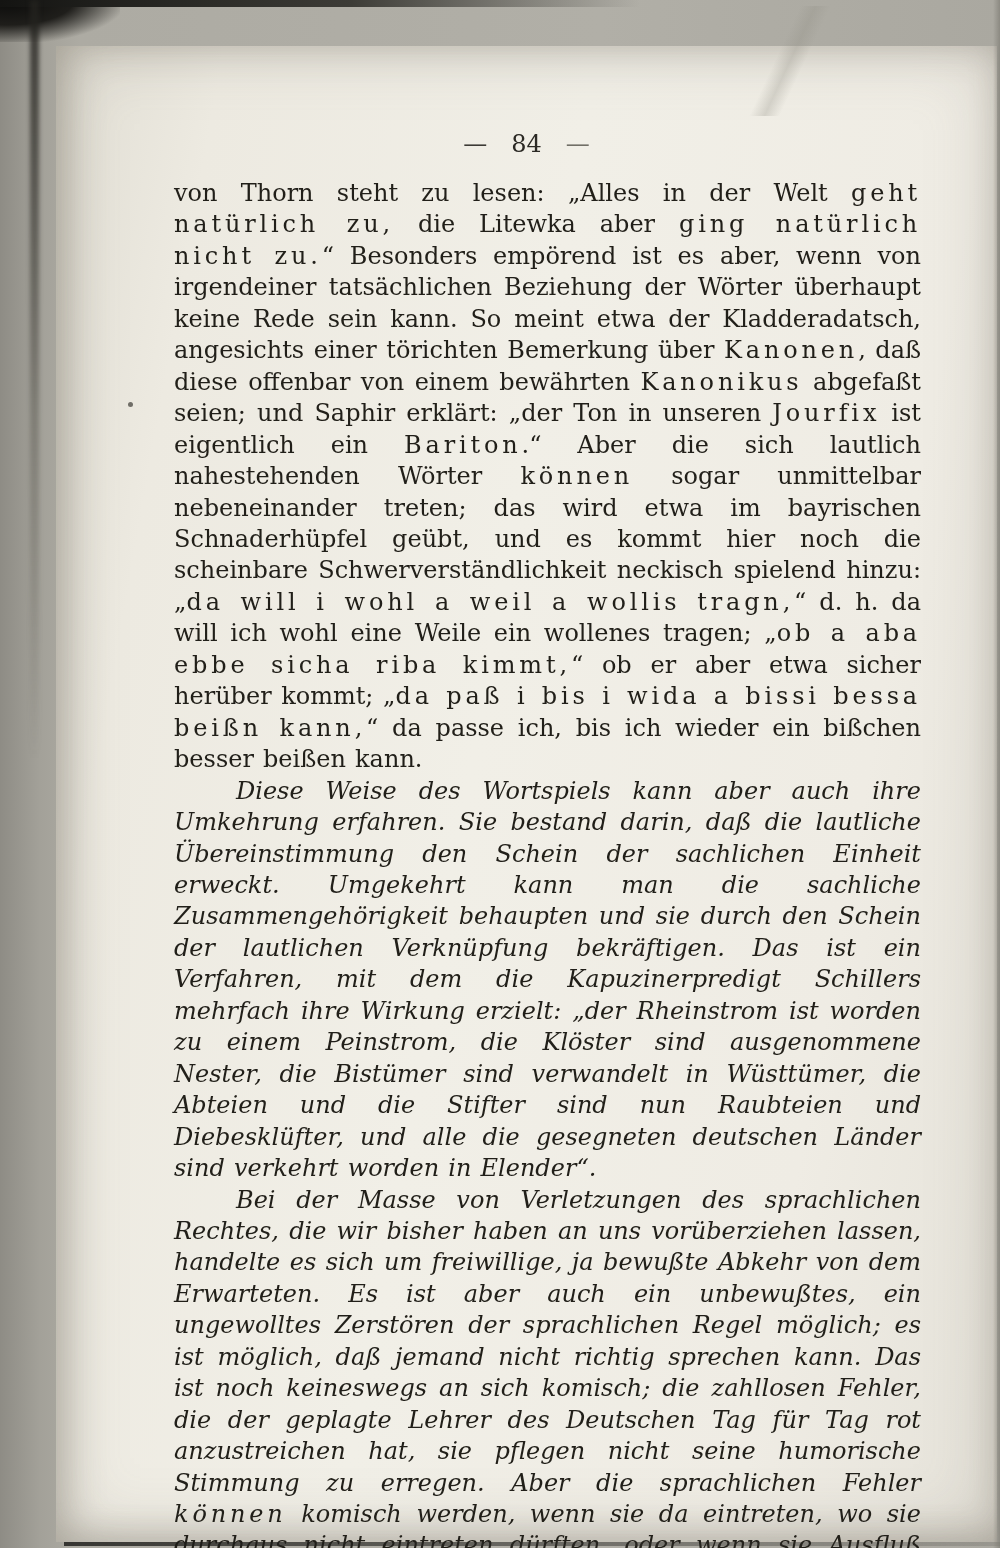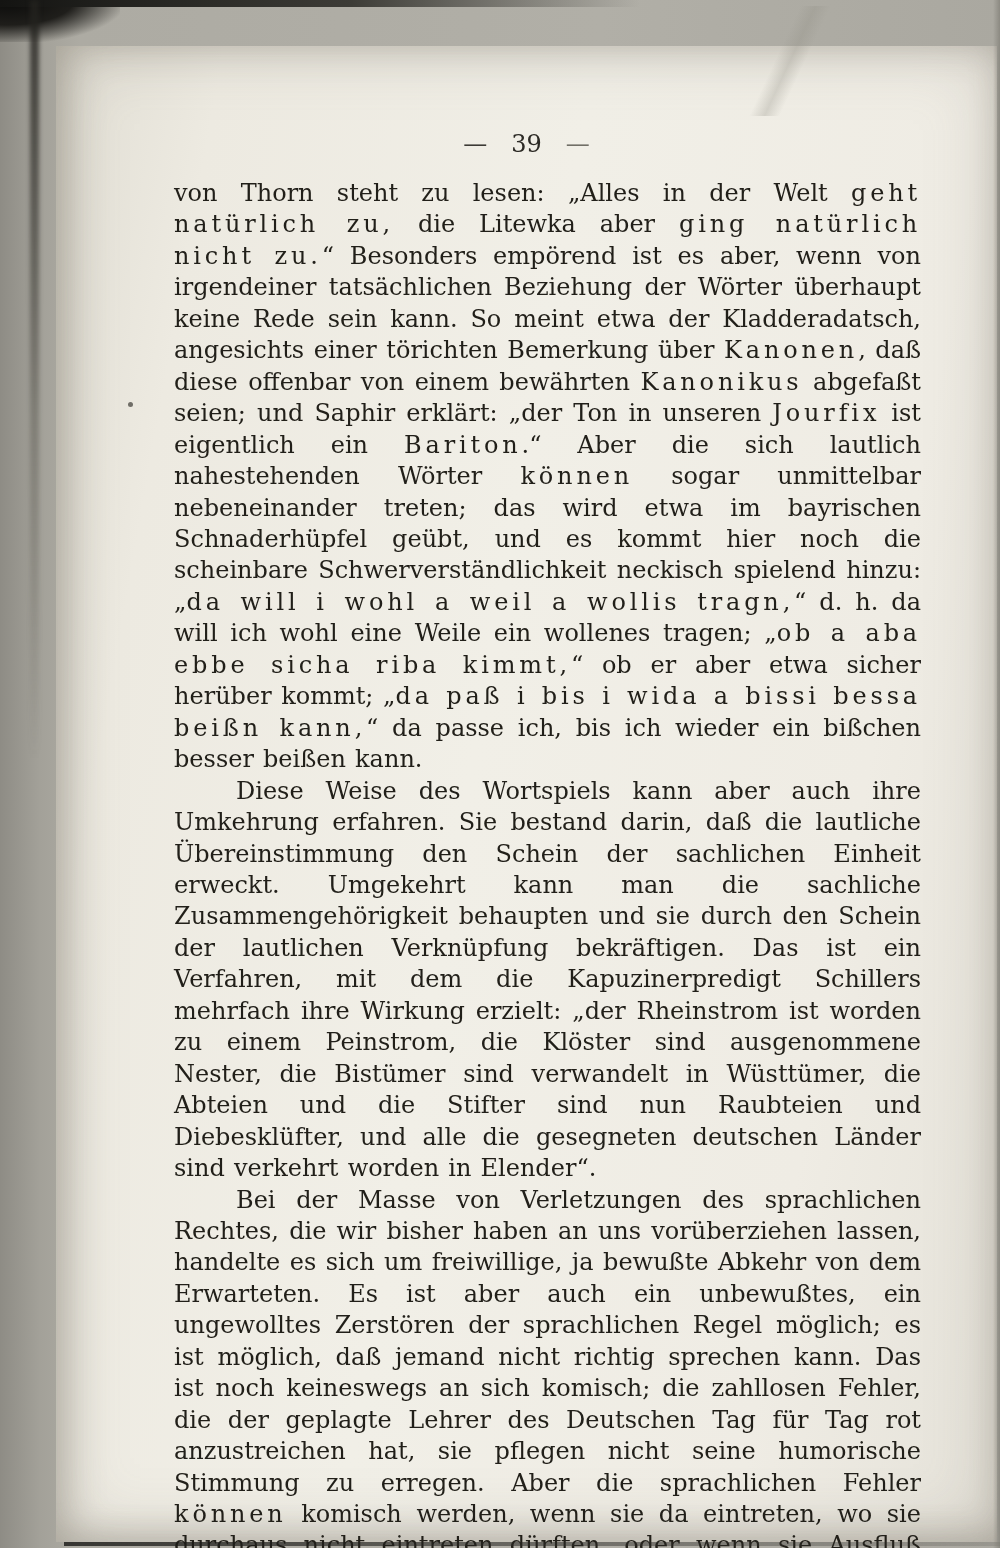--- a/index.html
+++ b/index.html
@@ -30,21 +30,21 @@
   .page-number .dash.right { color: #716f67; }
   .text-block {
     margin: 20px 76px 0 118px;
     font-size: 24px;
     line-height: 31.45px;
     text-align: justify;
     color: #211f19;
     word-spacing: 1.5px;
   }
   .text-block p { margin: 0; }
-  .text-block p.indent { text-indent: 62px; }
+  .text-block p.indent { text-indent: 62px; font-style: italic; }
   .sperr { letter-spacing: 0.16em; }
 
   .artifact { position: absolute; pointer-events: none; }
   .corner-blob {
     top: 0; left: 0; width: 120px; height: 42px;
     background: radial-gradient(ellipse at 6% 0%, #0b0b0a 0%, #1f1e1b 42%, rgba(70,68,60,0) 75%);
   }
   .edge-top {
     top: 0; left: 0; width: 64%; height: 7px;
     background: linear-gradient(to right, #141412, #3d3c37 55%, rgba(120,118,110,0) 100%);
@@ -70,21 +70,21 @@
   .ink-dot {
     top: 402px; left: 128px; width: 5px; height: 5px;
     border-radius: 50%;
     background: rgba(60,58,52,.7);
   }
 </style>
 </head>
 <body>
 
 <div class="page">
-  <div class="page-number"><span class="dash left">—</span><span>39</span><span class="dash right">—</span></div>
+  <div class="page-number"><span class="dash left">—</span><span>84</span><span class="dash right">—</span></div>
   <div class="text-block">
       <p class=""><span>von Thorn steht zu lesen: „Alles in der Welt </span><span class="sperr">geht natürlich zu,</span><span> die Litewka aber </span><span class="sperr">ging natürlich nicht zu.</span><span>“ Besonders empörend ist es aber, wenn von irgendeiner tatsächlichen Beziehung der Wörter überhaupt keine Rede sein kann. So meint etwa der Kladderadatsch, angesichts einer törichten Bemerkung über </span><span class="sperr">Kanonen</span><span>, daß diese offenbar von einem bewährten </span><span class="sperr">Kanonikus</span><span> abgefaßt seien; und Saphir erklärt: „der Ton in unseren </span><span class="sperr">Jourfix</span><span> ist eigentlich ein </span><span class="sperr">Bariton</span><span>.“ Aber die sich lautlich nahestehenden Wörter </span><span class="sperr">können</span><span> sogar unmittelbar nebeneinander treten; das wird etwa im bayrischen Schnaderhüpfel geübt, und es kommt hier noch die scheinbare Schwerverständlichkeit neckisch spielend hinzu: „</span><span class="sperr">da will i wohl a weil a wollis tragn,</span><span>“ d. h. da will ich wohl eine Weile ein wollenes tragen; „</span><span class="sperr">ob a aba ebbe sicha riba kimmt,</span><span>“ ob er aber etwa sicher herüber kommt; „</span><span class="sperr">da paß i bis i wida a bissi bessa beißn kann,</span><span>“ da passe ich, bis ich wieder ein bißchen besser beißen kann.</span></p>
       <p class="indent"><span>Diese Weise des Wortspiels kann aber auch ihre Umkehrung erfahren. Sie bestand darin, daß die lautliche Übereinstimmung den Schein der sachlichen Einheit erweckt. Umgekehrt kann man die sachliche Zusammengehörigkeit behaupten und sie durch den Schein der lautlichen Verknüpfung bekräftigen. Das ist ein Verfahren, mit dem die Kapuzinerpredigt Schillers mehrfach ihre Wirkung erzielt: „der Rheinstrom ist worden zu einem Peinstrom, die Klöster sind ausgenommene Nester, die Bistümer sind verwandelt in Wüsttümer, die Abteien und die Stifter sind nun Raubteien und Diebesklüfter, und alle die gesegneten deutschen Länder sind verkehrt worden in Elender“.</span></p>
       <p class="indent"><span>Bei der Masse von Verletzungen des sprachlichen Rechtes, die wir bisher haben an uns vorüberziehen lassen, handelte es sich um freiwillige, ja bewußte Abkehr von dem Erwarteten. Es ist aber auch ein unbewußtes, ein ungewolltes Zerstören der sprachlichen Regel möglich; es ist möglich, daß jemand nicht richtig sprechen kann. Das ist noch keineswegs an sich komisch; die zahllosen Fehler, die der geplagte Lehrer des Deutschen Tag für Tag rot anzustreichen hat, sie pflegen nicht seine humorische Stimmung zu erregen. Aber die sprachlichen Fehler </span><span class="sperr">können</span><span> komisch werden, wenn sie da eintreten, wo sie durchaus nicht eintreten dürften, oder wenn sie Ausfluß von Bestrebungen sind, die ihre Komik in sich selber</span></p>
     </div>
 </div>
 
 <div class="artifact crease"></div>
 <div class="artifact corner-blob"></div>
 <div class="artifact edge-top"></div>

